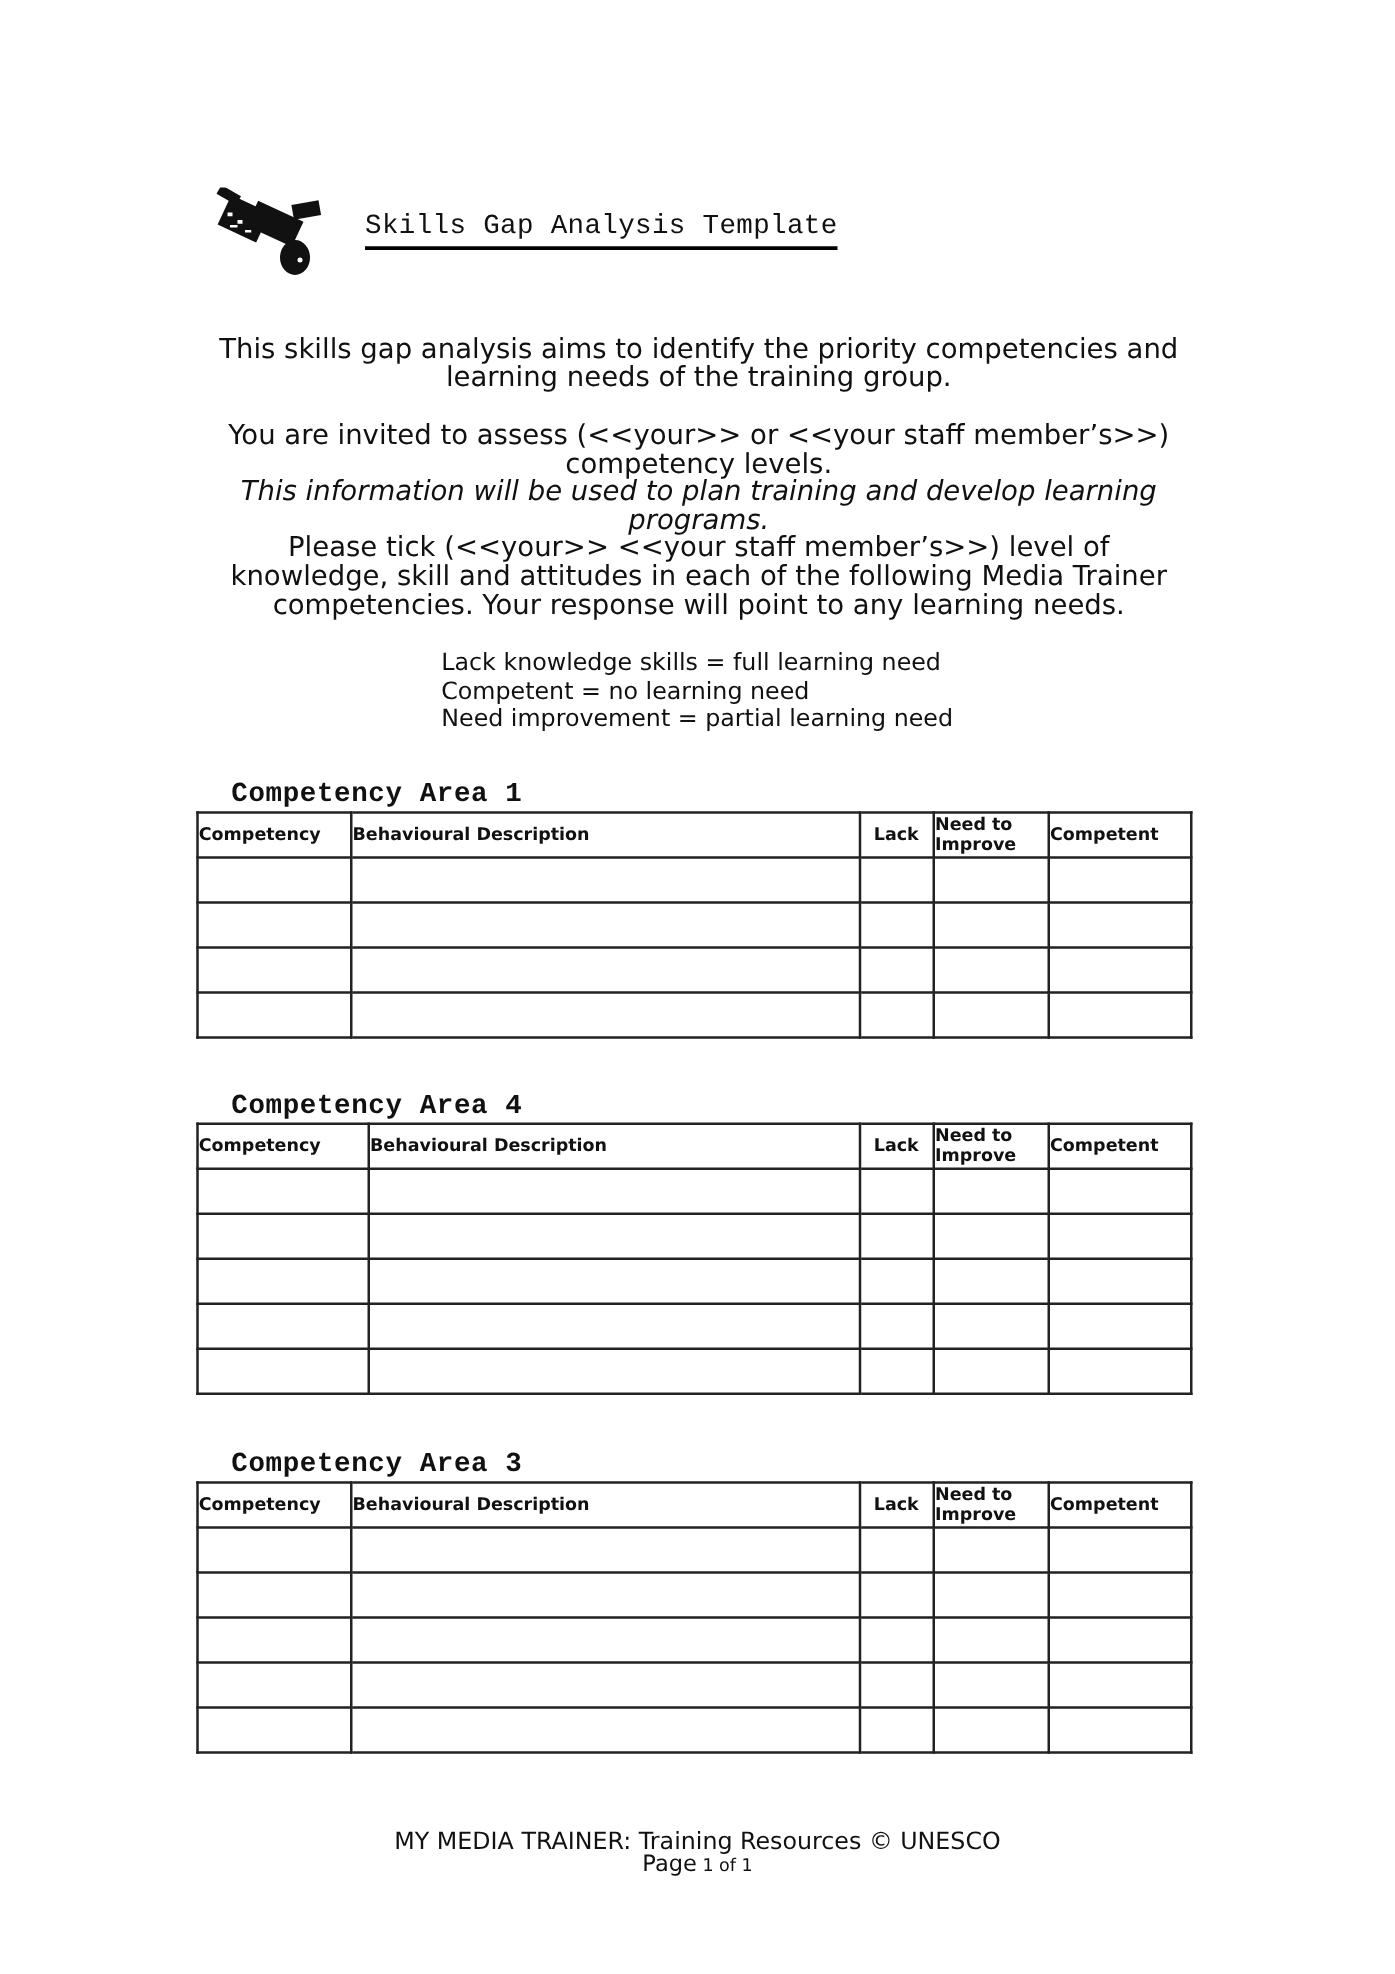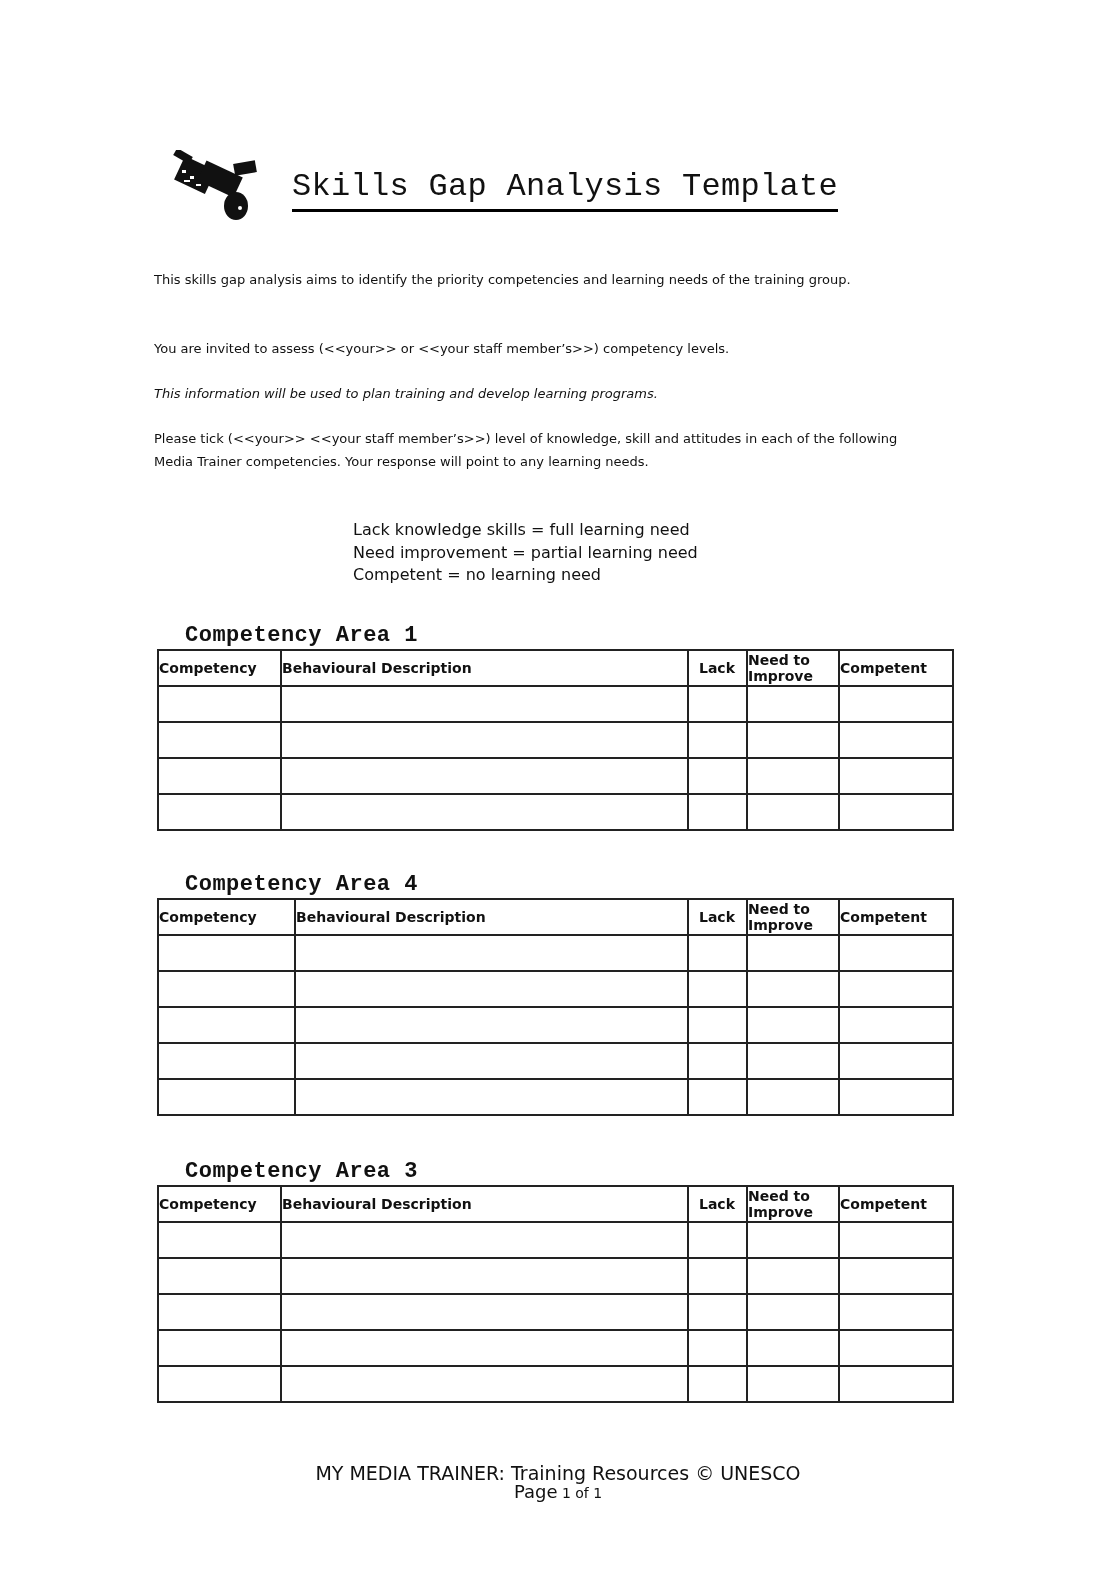--- a/index.html
+++ b/index.html
@@ -1,21 +1,21 @@
 <!DOCTYPE html>
 <html><head>
   <meta charset="utf-8">
   <style>
     html, body { margin: 0; padding: 0; background: #ffffff; }
     body { width: 1116px; height: 1579px; position: relative; font-family: "DejaVu Sans", sans-serif; color: #111; }
     .title-wrap { position: absolute; left: 170px; top: 150px; width: 640px; height: 80px; }
     .logo { position: absolute; left: 0; top: 0; width: 100px; height: 75px; }
-    .title { position: absolute; left: 122px; top: 18px; font-family: "Liberation Mono", monospace; font-size: 32px; font-weight: normal; letter-spacing: 0.3px; padding-bottom: 4px; border-bottom: 3px solid #000; white-space: nowrap; }
-    .para { position: absolute; left: 154px; width: 780px; font-size: 13px; line-height: 23px; margin: 0; }
-    .legend { position: absolute; left: 353px; top: 519px; font-size: 16px; line-height: 22.5px; }
+    .title { position: absolute; left: 122px; top: 18px; font-family: "Liberation Mono", monospace; font-size: 22px; font-weight: normal; letter-spacing: 0.3px; padding-bottom: 4px; border-bottom: 3px solid #000; white-space: nowrap; }
+    .para { position: absolute; left: 169px; width: 780px; font-size: 22px; line-height: 23px; margin: 0; text-align: center; }
+    .legend { position: absolute; left: 353px; top: 519px; font-size: 19px; line-height: 22.5px; }
     .area-heading { position: absolute; left: 169px; font-family: "Liberation Mono", monospace; font-weight: bold; font-size: 22px; letter-spacing: 0.5px; margin: 16px; }
     table.comp { position: absolute; left: 157px; width: 795px; border-collapse: collapse; table-layout: fixed; }
     table.comp th, table.comp td { border: 2px solid #222; padding: 0; }
     table.comp th { font-size: 14px; font-weight: bold; text-align: left; height: 34px; line-height: 16px; }
     table.comp td { height: 34px; }
     table.comp th.c-lack { padding-left: 10px; }
     .footer { position: absolute; left: 0; width: 1116px; text-align: center; }
     .footer .l1 { position: absolute; top: 1462px; left: 0; width: 1116px; font-size: 19px; }
     .footer .l2 { position: absolute; top: 1481px; left: 0; width: 1116px; font-size: 14px; }
     .footer .l2 .big { font-size: 18px; margin-top: 24px; }
@@ -43,22 +43,22 @@
   <div class="title">Skills Gap Analysis Template</div>
 </div>
 
 <p class="para" style="top:268px;">This skills gap analysis aims to identify the priority competencies and learning needs of the training group.</p>
 <p class="para" style="top:337px;">You are invited to assess (&lt;&lt;your&gt;&gt; or &lt;&lt;your staff member’s&gt;&gt;) competency levels.</p>
 <p class="para" style="top:382px;font-style:italic;">This information will be used to plan training and develop learning programs.</p>
 <p class="para" style="top:427px;">Please tick (&lt;&lt;your&gt;&gt; &lt;&lt;your staff member’s&gt;&gt;) level of knowledge, skill and attitudes in each of the following Media Trainer competencies. Your response will point to any learning needs.</p>
 
 <div class="legend">
   <div>Lack knowledge skills = full learning need</div>
+  <div>Competent = no learning need</div>
   <div>Need improvement = partial learning need</div>
-  <div>Competent = no learning need</div>
 </div>
 
 <h2 class="area-heading" style="top:607px;">Competency Area 1</h2>
 <table class="comp" id="tbl-0" style="top:649px;">
   <colgroup>
       <col style="width:123px">
       <col style="width:407px">
       <col style="width:59px">
       <col style="width:92px">
       <col style="width:114px">

